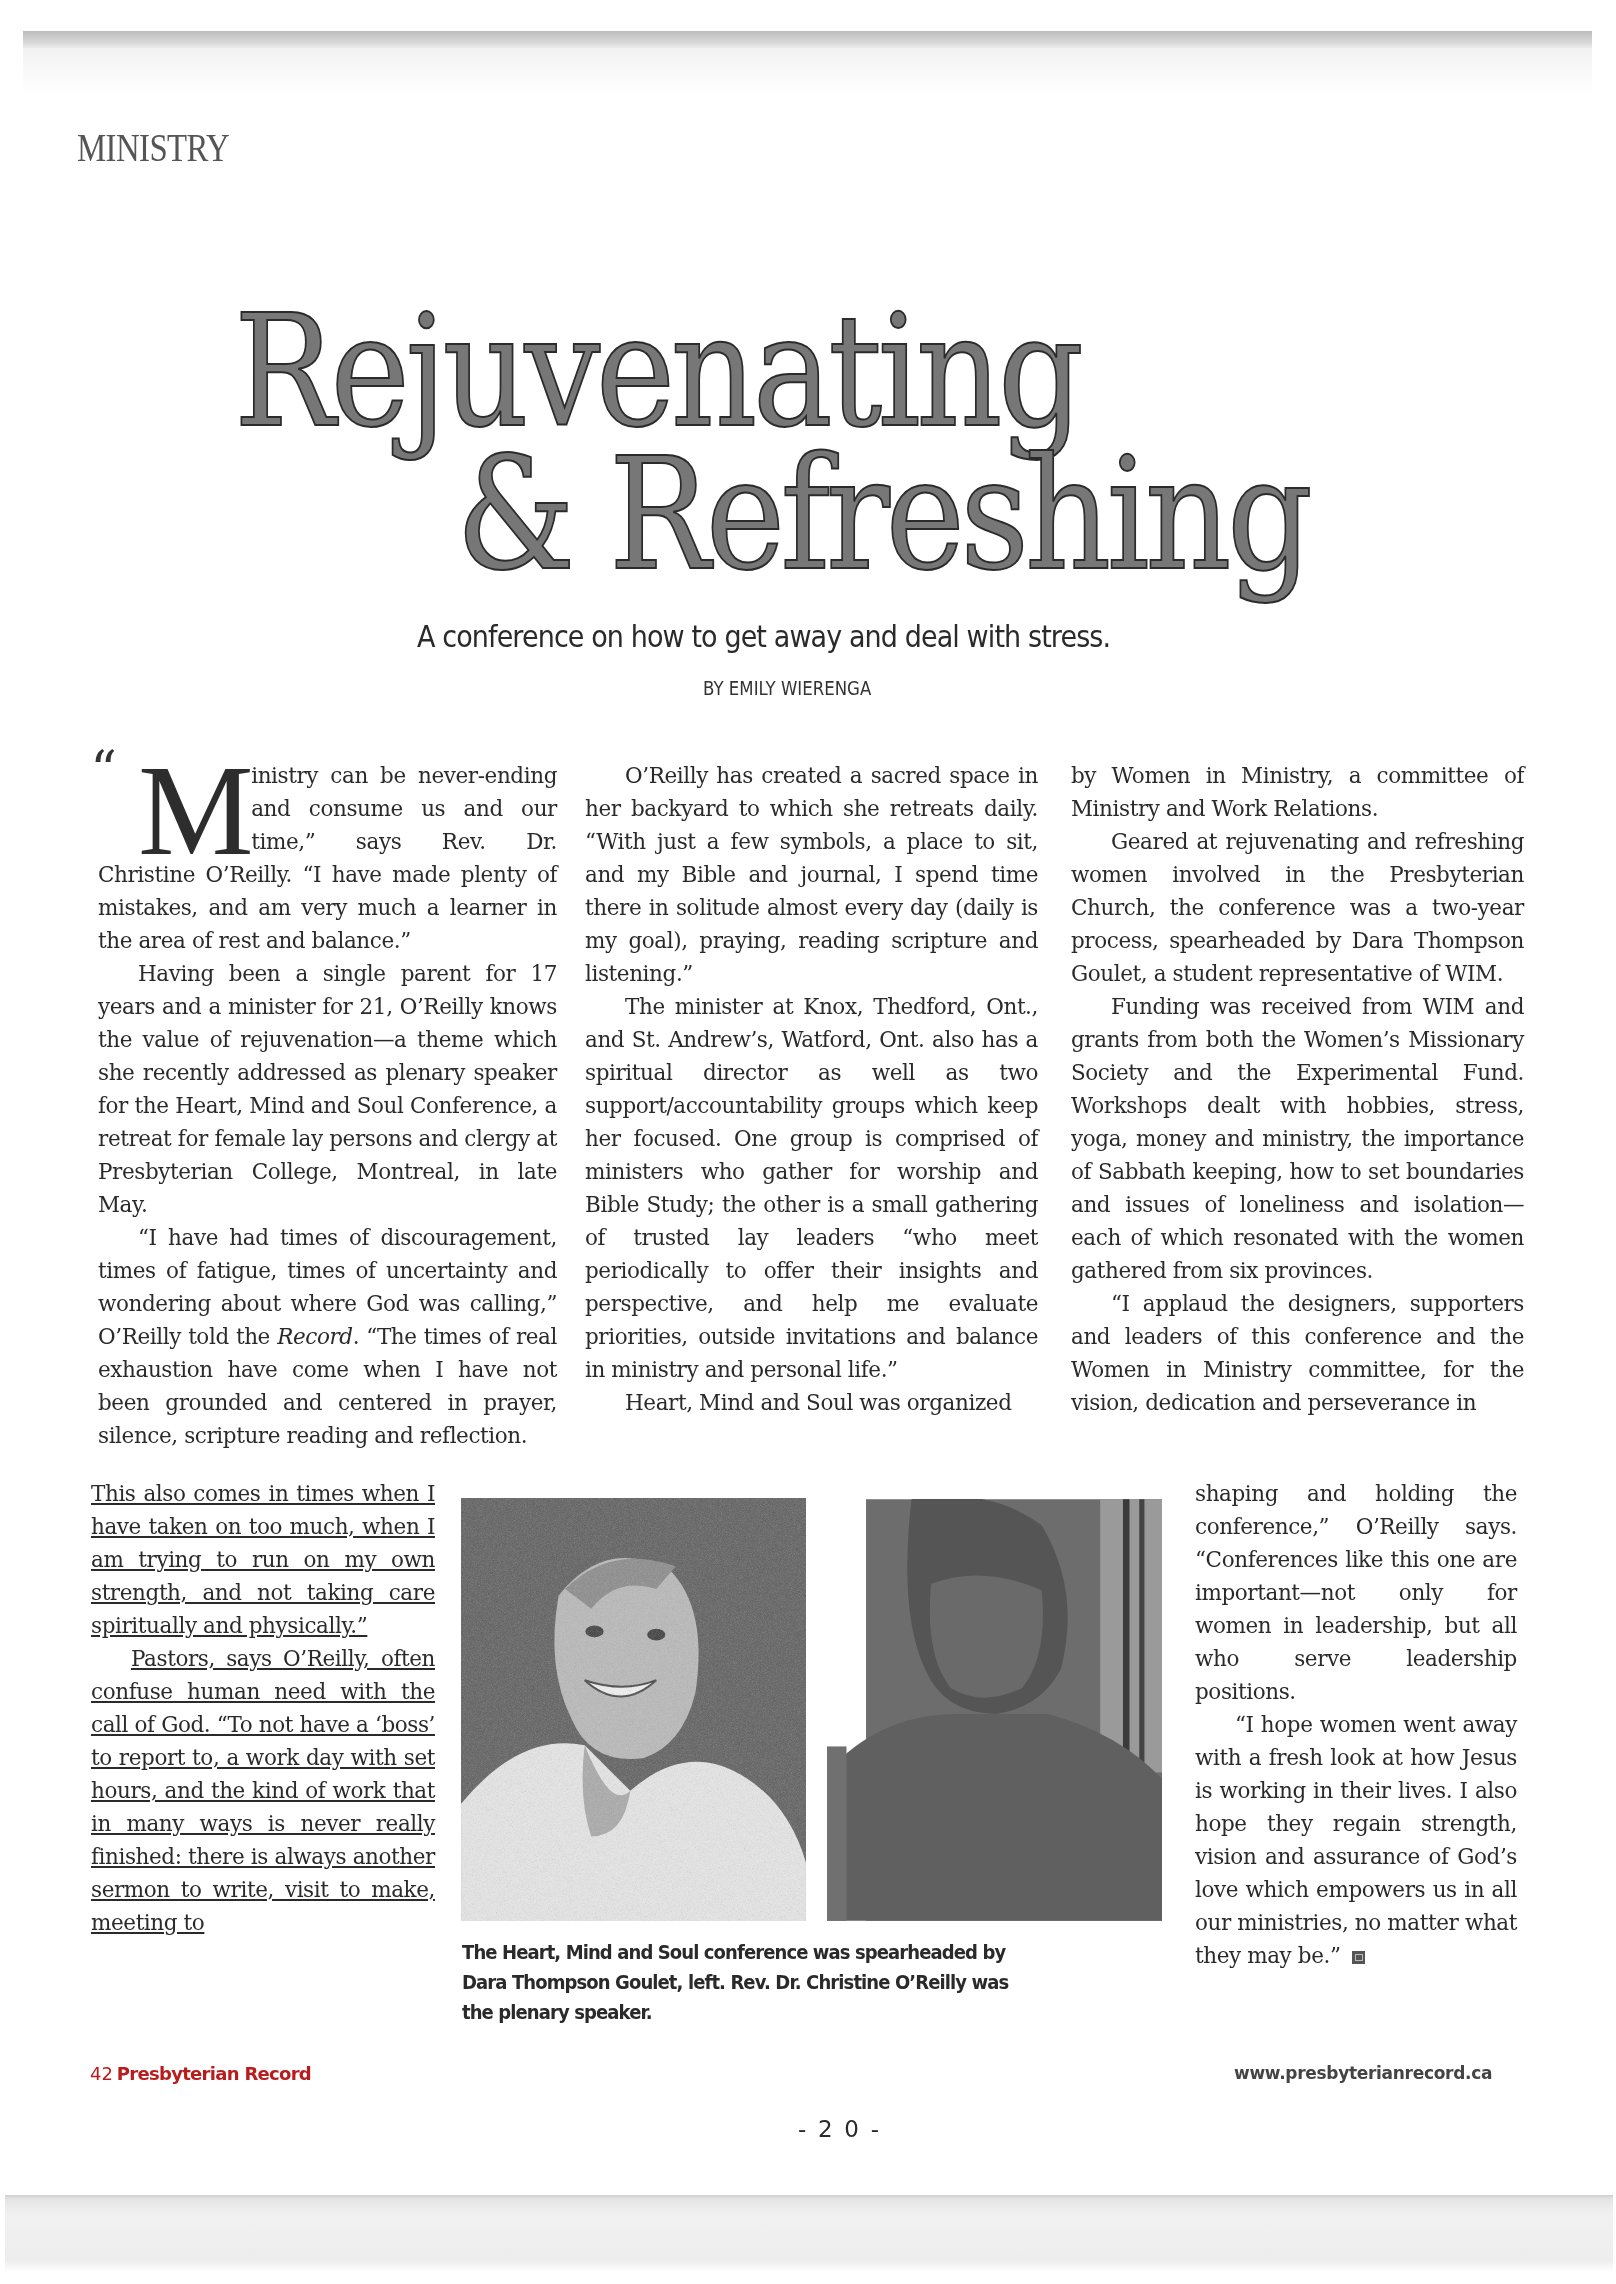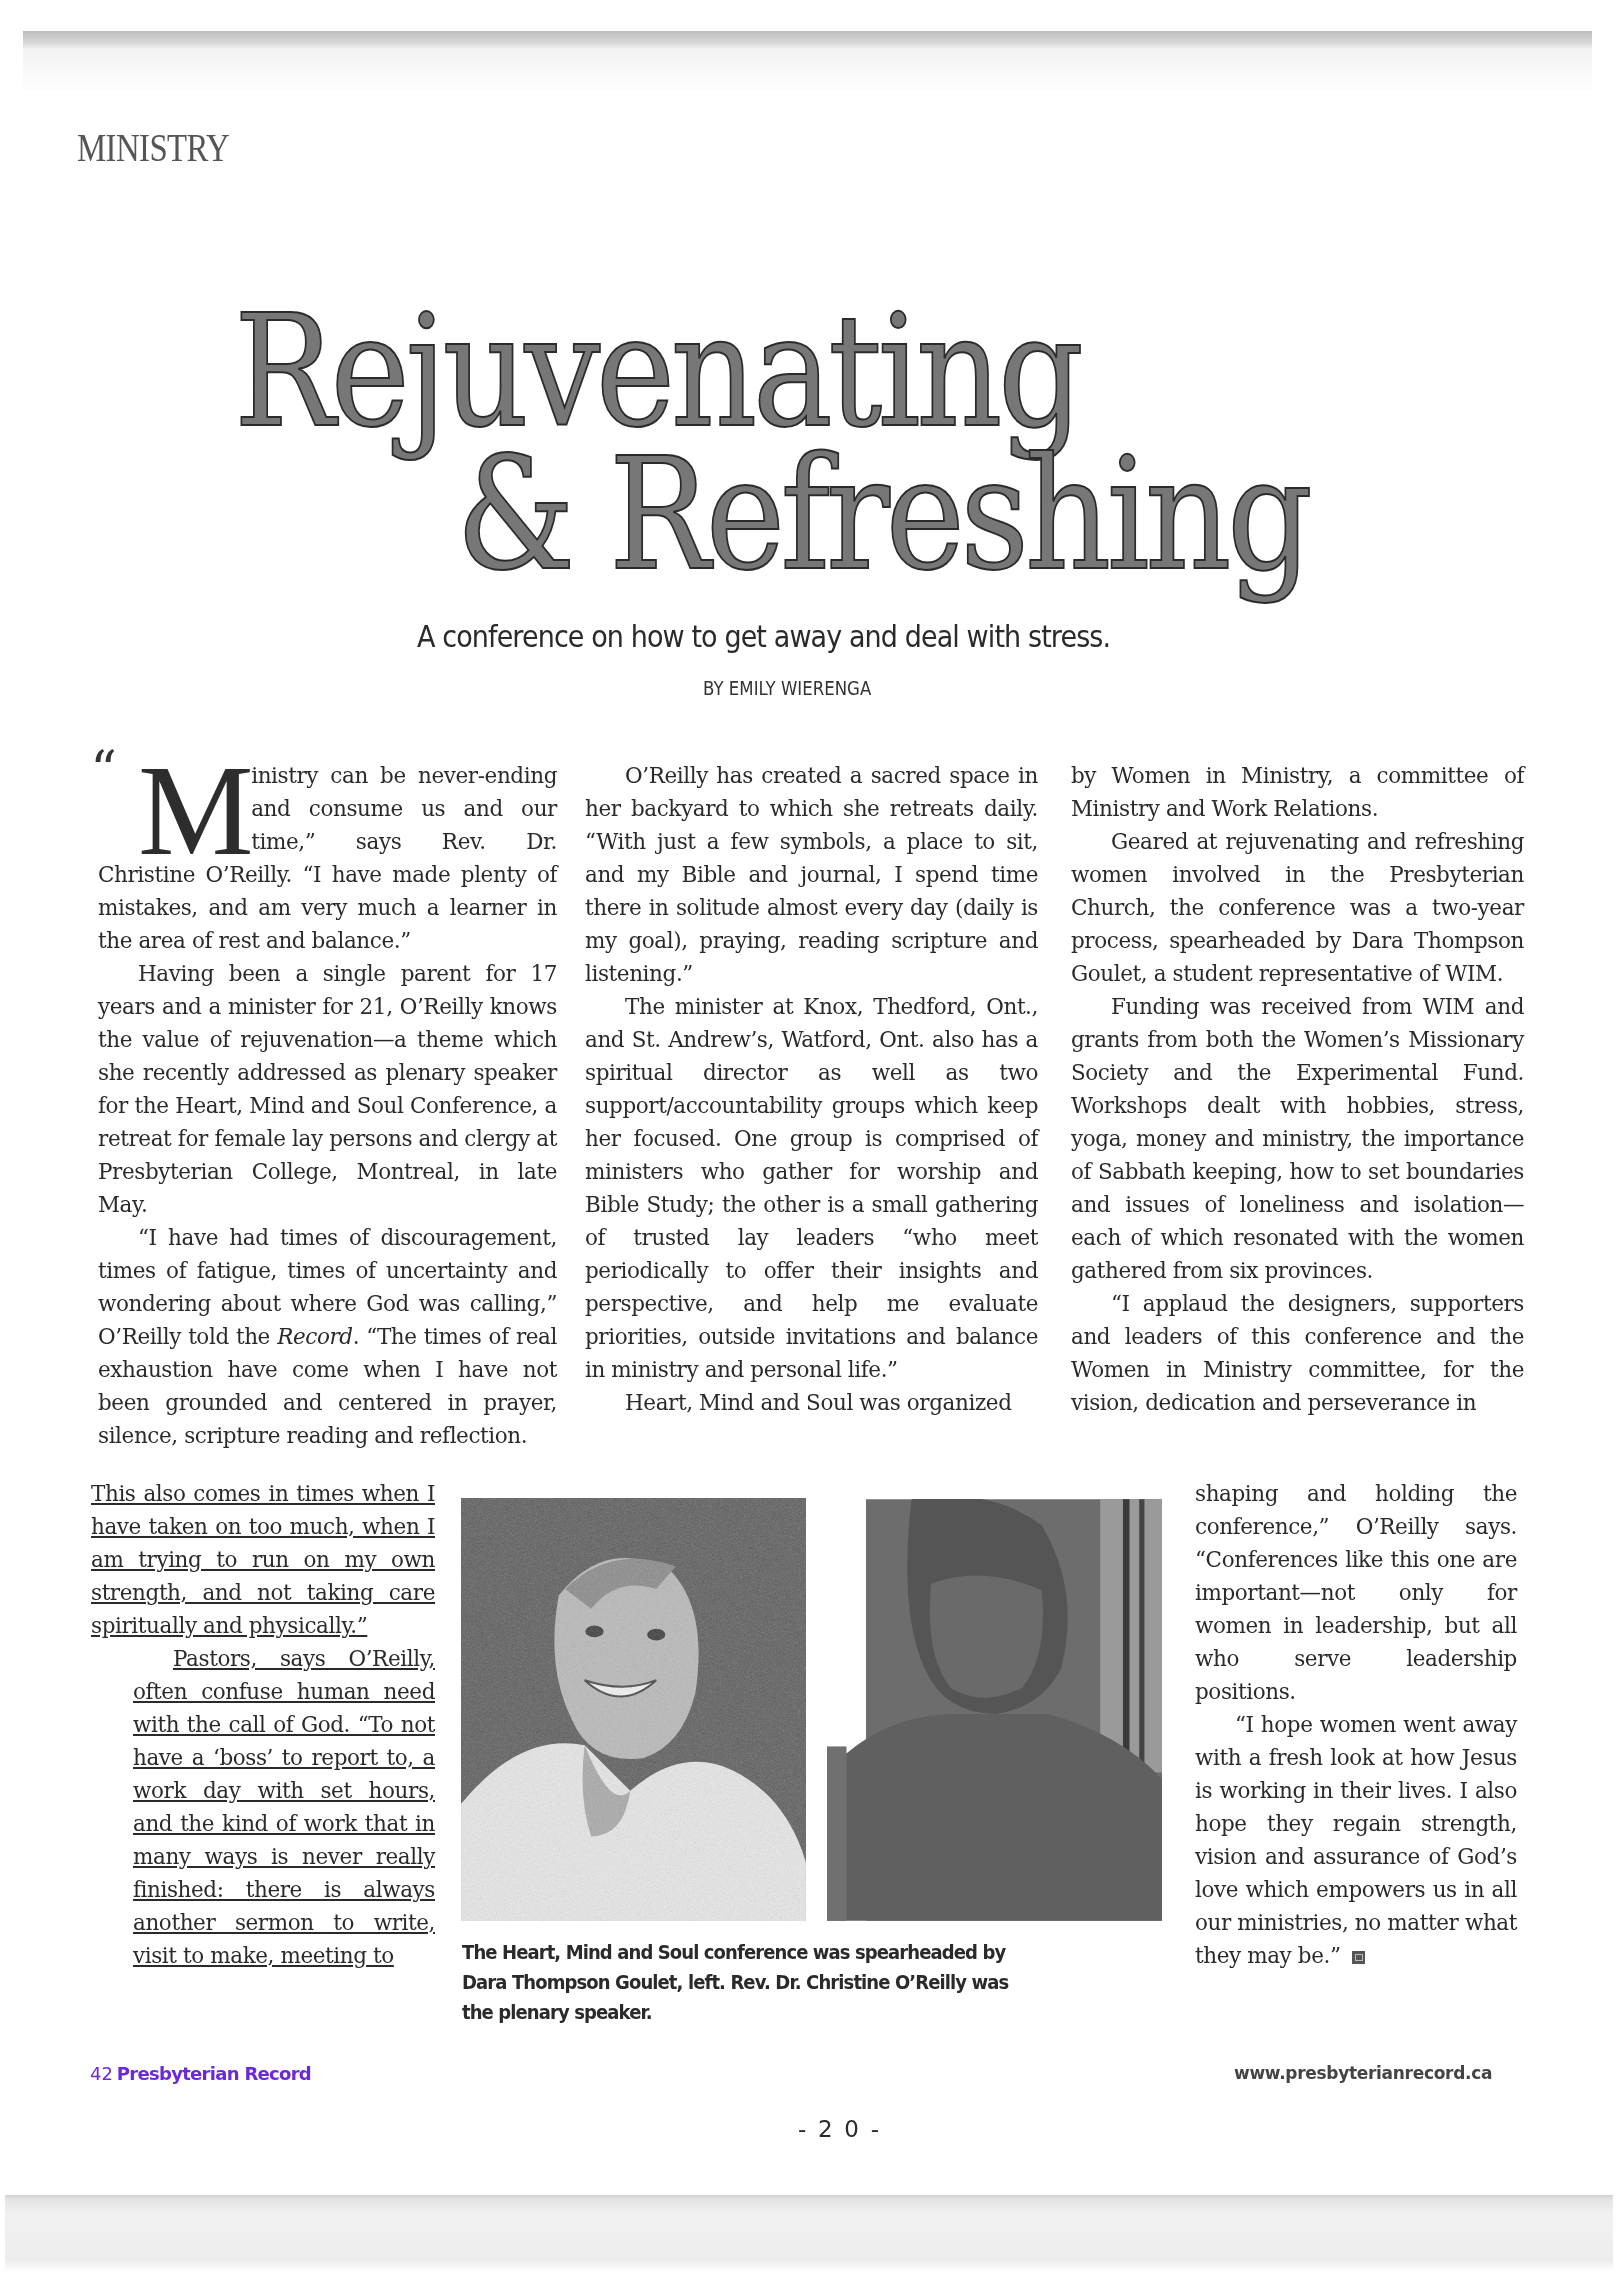--- a/index.html
+++ b/index.html
@@ -24,36 +24,36 @@
   .col1 { left: 98px; top: 759px; width: 459px; }
   .col2 { left: 585px; top: 759px; width: 453px; }
   .col3 { left: 1071px; top: 759px; width: 453px; }
 
   .dropcap-wrap { float: left; position: relative; width: 148px; height: 98px; margin-right: 5.2px; }
   .open-quote { position: absolute; left: -7.8px; top: -5.2px; font-size: 52px; font-family: "DejaVu Serif", serif; color: #333; }
   .dropcap { position: absolute; left: 40px; top: -14.3px; font-size: 130px; line-height: 130px; font-family: "Liberation Serif", serif; color: #2d2d2d; }
 
   .col1-lower { position: absolute; left: 91px; top: 1477px; width: 344px; font-family: "DejaVu Serif", serif; font-size: 21.5px; line-height: 33px; text-align: justify; color: #2a2a2a; letter-spacing: -0.4px; }
   .col1-lower p { margin: 0; text-decoration: underline; }
-  .col1-lower p.indent { text-indent: 40px; margin-left: 42px; }
+  .col1-lower p.indent { text-indent: 40px; }
   .col3-lower { position: absolute; left: 1195px; top: 1477px; width: 322px; font-family: "DejaVu Serif", serif; font-size: 21.5px; line-height: 33px; text-align: justify; color: #2a2a2a; letter-spacing: -0.4px; }
   .col3-lower p { margin: 0; }
   .col3-lower p.indent { text-indent: 40px; }
 
   .photo { position: absolute; overflow: hidden; }
   .photo-left { left: 461px; top: 1498px; width: 345px; height: 423px; background: #6b6b6b; }
   .photo-right { left: 827px; top: 1499px; width: 335px; height: 422px; background: #ffffff; }
 
   .caption { position: absolute; left: 462px; top: 1937px; width: 703px; font-family: "DejaVu Sans", sans-serif; font-weight: bold; font-size: 20px; line-height: 30px; color: #2a2a2a; letter-spacing: -1px; transform: scaleX(0.9); transform-origin: left top; white-space: nowrap; }
   .caption div { white-space: nowrap; }
 
   .end-mark { display: inline-block; width: 13px; height: 13px; background: #555; vertical-align: middle; margin-left: 11.7px; position: relative; }
   .end-mark::after { content: ""; position: absolute; left: 3.3px; top: 3.3px; width: 5.2px; height: 5.2px; border: 0.7px solid #bbb; }
 
-  .footer-left { position: absolute; left: 90px; top: 2063px; font-family: "DejaVu Sans", sans-serif; font-size: 18px; color: #6d28d9; white-space: nowrap; }
+  .footer-left { position: absolute; left: 90px; top: 2063px; font-family: "DejaVu Sans", sans-serif; font-size: 18px; color: #b91c1c; white-space: nowrap; }
   .footer-left .pub { font-weight: bold; letter-spacing: -0.7px; margin-left: 3.9px; }
   .footer-right { position: absolute; left: 1234px; top: 2063px; font-family: "DejaVu Sans", sans-serif; font-weight: bold; font-size: 17px; color: #444; letter-spacing: -0.3px; white-space: nowrap; }
 
   .handwritten-page { position: absolute; left: 798px; top: 2116px; font-family: "DejaVu Sans", sans-serif; font-size: 23px; color: #2a2a2a; letter-spacing: 11.7px; white-space: nowrap; }
 </style>
 </head>
 <body>
 
 <div class="scan-band-top"></div>
 <div class="scan-band-top2"></div>

